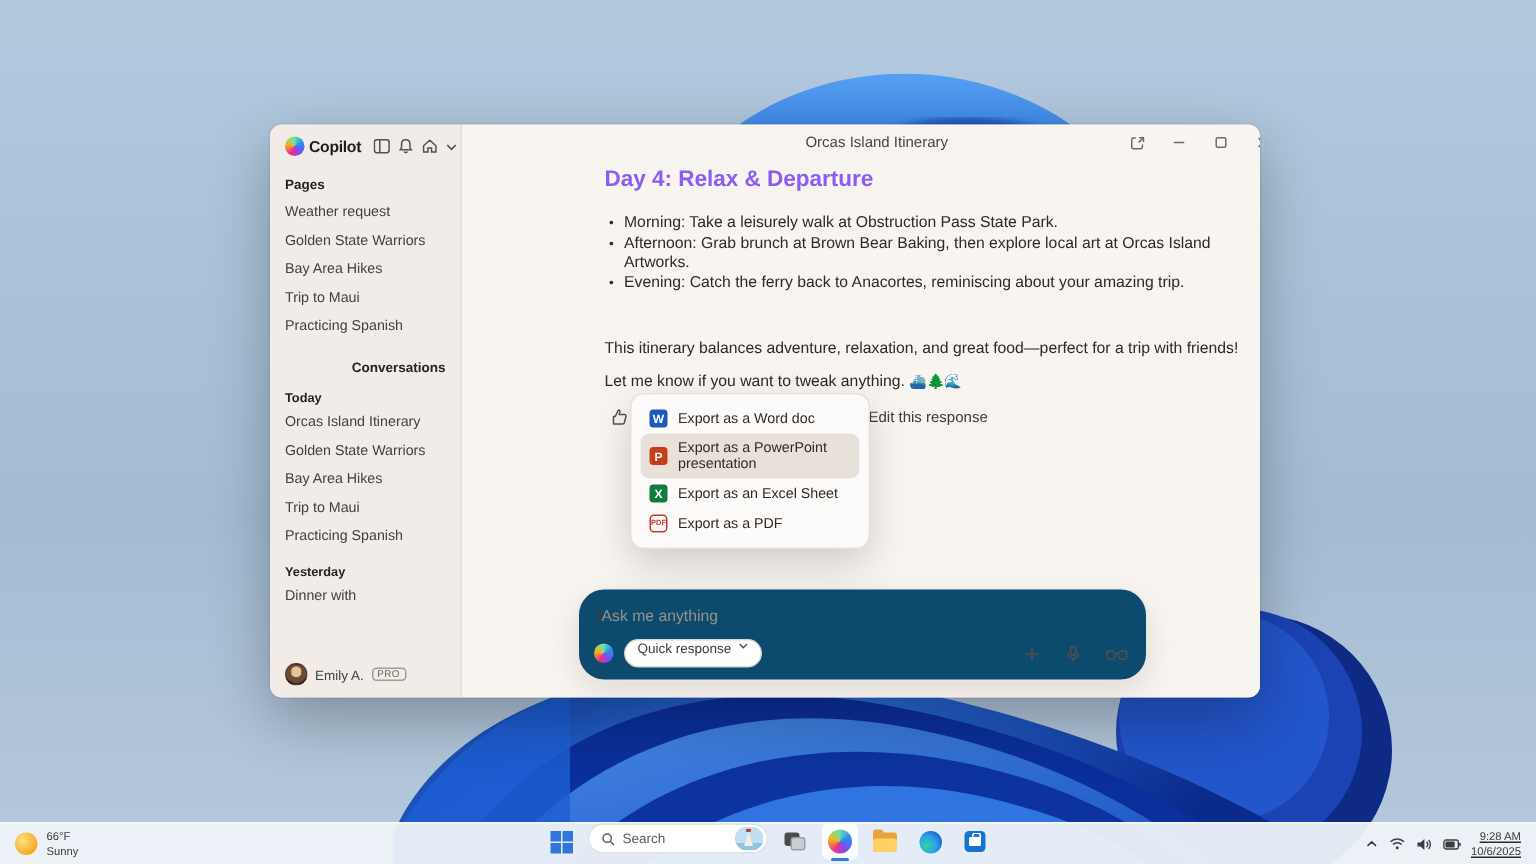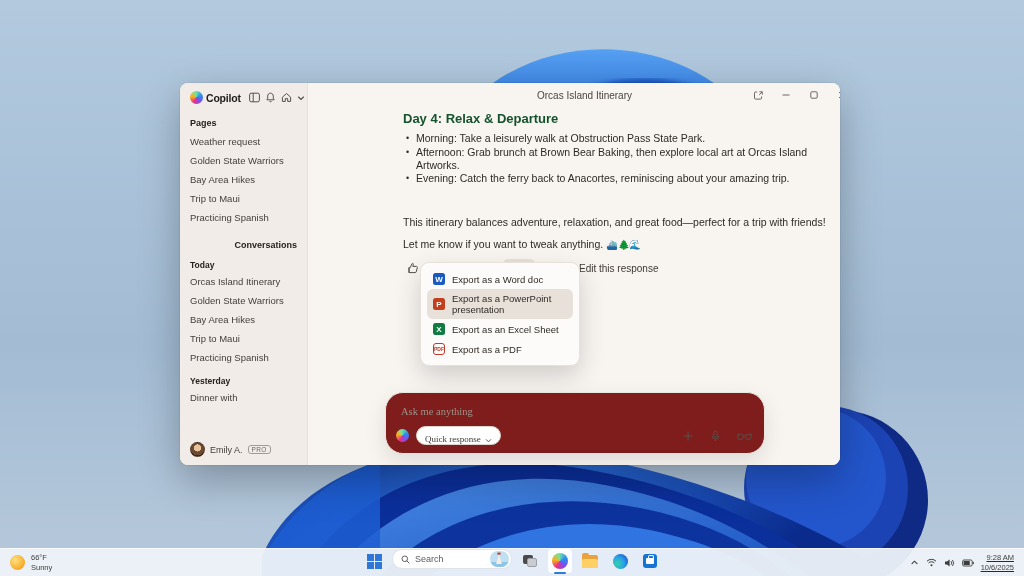--- a/index.html
+++ b/index.html
@@ -70,21 +70,21 @@
   .pro-badge { font-size:6.5px; color:#6e6862; border:1px solid #a39c94; border-radius:3px; padding:0px 3px; letter-spacing:0.3px; }
 
   
   .main { flex:1; position:relative; background:#f8f4f0; }
   .titlebar { height:24px; display:flex; align-items:center; justify-content:center; position:relative; }
   .titlebar .title { font-size:10px; color:#4a453f; }
   .win-controls { position:absolute; right:6px; top:0; height:24px; display:flex; align-items:center; gap:10px; padding-right:4px; }
   .wc-btn { width:18px; height:18px; display:flex; align-items:center; justify-content:center; color:#6e6862; border-radius:4px; cursor:pointer; }
 
   .content { padding:4px 28px 0 95px; }
-  .heading { font-size:13px; font-weight:bold; color:#14532d; margin-bottom:6px; }
+  .heading { font-size:15px; font-weight:bold; color:#8b5cf6; margin-bottom:14px; }
   ul.bullets { list-style:none; font-size:10.5px; line-height:1.22; color:#2e2a26; width:415px; }
   ul.bullets li { position:relative; padding-left:13px; margin-bottom:1px; }
   ul.bullets li::before { content:"•"; position:absolute; left:3px; font-size:9px; top:1px; }
   .para { font-size:10.5px; color:#2e2a26; width:430px; }
   .summary { margin-top:31px; }
   .tweak { margin-top:10px; }
   .emoji { font-family:"DejaVu Sans", sans-serif; font-size:9.5px; }
 
   .action-row { display:flex; align-items:center; gap:5px; margin-top:9px; color:#55504b; }
   .act-btn { width:20px; height:18px; display:flex; align-items:center; justify-content:center; border-radius:5px; cursor:pointer; }
@@ -96,27 +96,27 @@
   .export-menu { position:absolute; left:112px; top:179px; width:160px; background:#fdfbf9;
     border:1px solid #e7e1da; border-radius:9px; box-shadow:0 10px 26px rgba(0,0,0,0.16); padding:6px; z-index:20; }
   .exp-item { display:flex; align-items:center; gap:7px; padding:4px 6px; border-radius:6px; font-size:9.5px; color:#2e2a26; cursor:pointer; }
   .exp-item.highlight { background:#e7e1da; }
   .doc-ico { width:12px; height:12px; border-radius:2.5px; color:#fff; font-size:8px; font-weight:bold;
     display:flex; align-items:center; justify-content:center; flex:none; }
   .word { background:#185abd; } .ppt { background:#c43e1c; } .excel { background:#107c41; }
   .pdf { background:transparent; border:1.2px solid #c0392b; color:#c0392b; font-size:5px; border-radius:3px; }
 
   
-  .chat-box { position:absolute; left:77px; top:309px; width:380px; height:62px; background:#7f1d1d;
-    border:1px solid #ece6df; border-radius:18px; box-shadow:0 8px 22px rgba(0,0,0,0.10); padding:10px 12px 8px 13px; z-index:15;font-family:Liberation Serif, serif; }
+  .chat-box { position:absolute; left:77px; top:309px; width:380px; height:62px; background:#0c4a6e;
+    border:1px solid #ece6df; border-radius:18px; box-shadow:0 8px 22px rgba(0,0,0,0.10); padding:10px 12px 8px 13px; z-index:15; }
   .chat-input { display:flex; align-items:center; height:16px; cursor:text; }
   .caret { width:1px; height:12px; background:#3a3a3a; margin-right:1px; }
   .chat-placeholder { font-size:10.5px; color:#9a9288; }
   .chat-bottom { position:absolute; left:10px; right:12px; bottom:8px; display:flex; align-items:center; gap:7px; }
-  .mode-pill { display:flex; align-items:flex-end; gap:4px; border:1px solid #ddd6ce; background:#fff; border-radius:10px;
+  .mode-pill { display:flex; align-items:flex-start; gap:4px; border:1px solid #ddd6ce; background:#fff; border-radius:10px;
     height:19px; padding:0 8px; font-size:9px; color:#3f3a36; cursor:pointer; }
   .chat-icons { margin-left:auto; display:flex; align-items:center; gap:16px; color:#55504b; }
   .chat-ico { cursor:pointer; display:flex; align-items:center; }
 
   svg { display:block; }
 </style>
 </head>
 <body>
 
 <div class="desktop">

